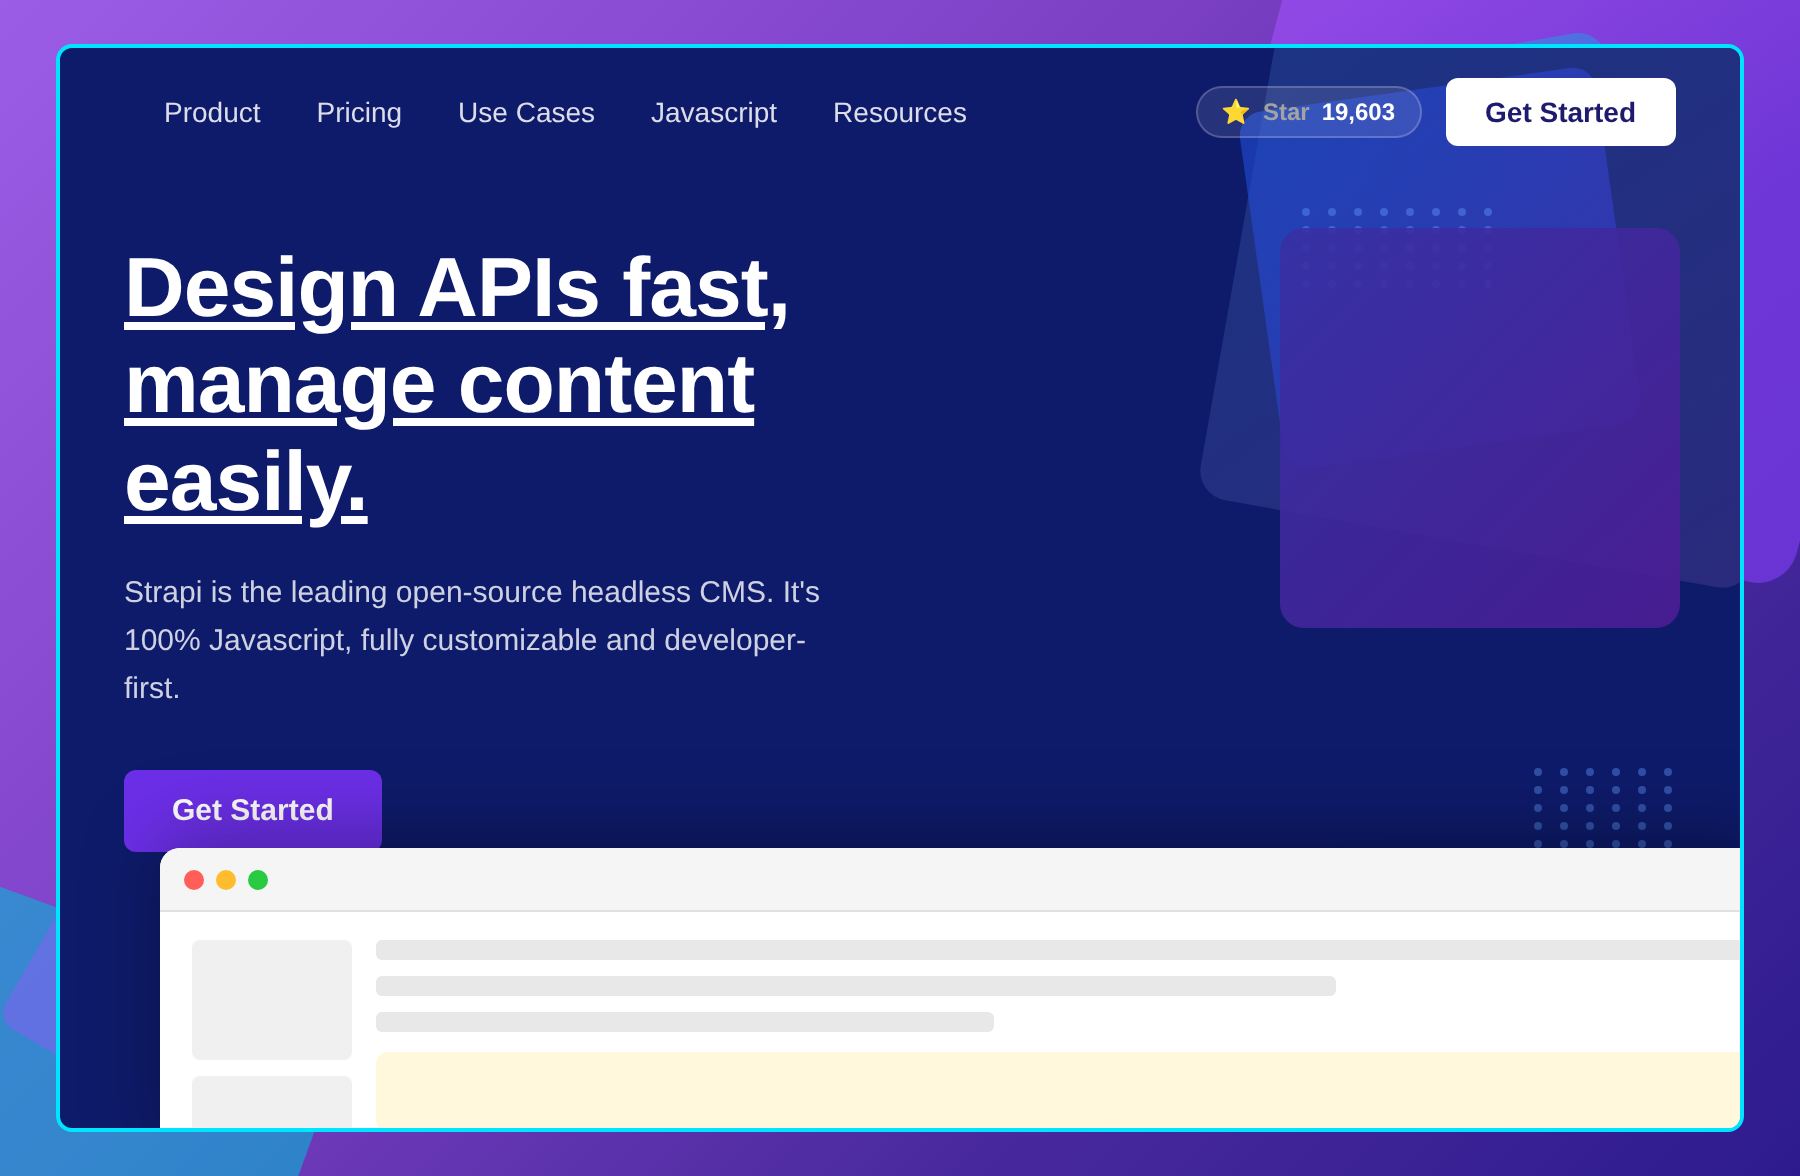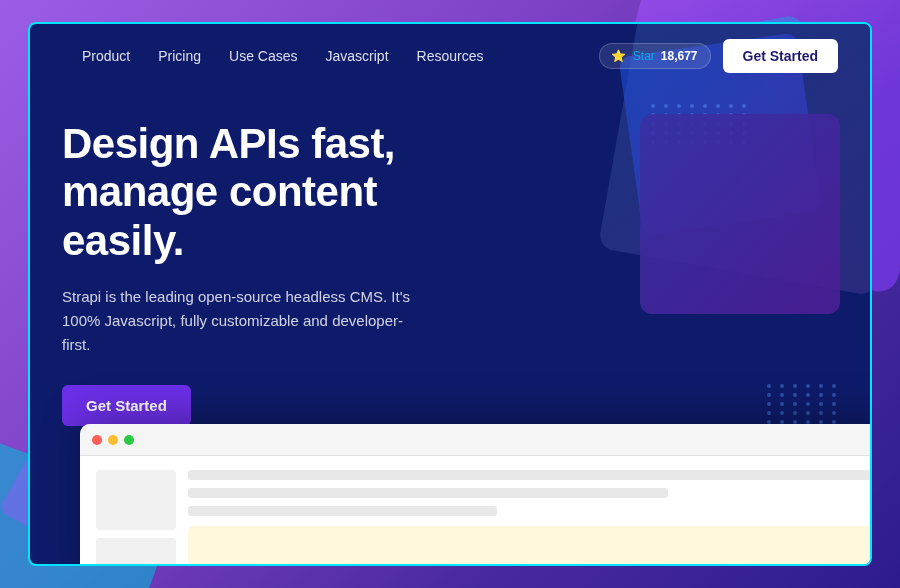--- a/index.html
+++ b/index.html
@@ -154,23 +154,23 @@
       border: 1px solid rgba(255,255,255,0.2);
       border-radius: 20px;
       padding: 5px 12px;
       cursor: pointer;
     }
     .star-icon {
       color: white;
       font-size: 12px;
     }
     .star-label {
-      color: #0ea5e9;
+      color: #a3a3a3;
       font-size: 12px;
-      font-weight: 400;
+      font-weight: 700;
     }
     .star-count {
       color: white;
       font-size: 12px;
       font-weight: 700;
     }
     .btn-get-started-nav {
       background: white;
       color: #1e1b6e;
       border: none;
@@ -191,20 +191,21 @@
       flex-direction: column;
       max-width: 500px;
     }
     .hero-title {
       color: white;
       font-size: 42px;
       font-weight: 800;
       line-height: 1.15;
       margin-bottom: 20px;
       letter-spacing: -0.5px;
+      text-decoration: underline;
     }
     .hero-description {
       color: rgba(255,255,255,0.8);
       font-size: 15px;
       line-height: 1.6;
       margin-bottom: 28px;
       max-width: 360px;
     }
     .hero-buttons {
       display: flex;
@@ -393,21 +394,21 @@
       <span class="nav-link">Pricing</span>
       <span class="nav-link">Use Cases</span>
       <span class="nav-link">Javascript</span>
       <span class="nav-link">Resources</span>
     </div>
 
     <div class="nav-actions">
       <div class="star-badge">
         <span class="star-icon">⭐</span>
         <span class="star-label">Star</span>
-        <span class="star-count">18,677</span>
+        <span class="star-count">19,603</span>
       </div>
       <button class="btn-get-started-nav">Get Started</button>
     </div>
   </nav>
 
   <div class="hero">
     <h1 class="hero-title">Design APIs fast, manage content easily.</h1>
     <p class="hero-description">Strapi is the leading open-source headless CMS. It's 100% Javascript, fully customizable and developer-first.</p>
     <div class="hero-buttons">
       <button class="btn-get-started-hero">Get Started</button>

